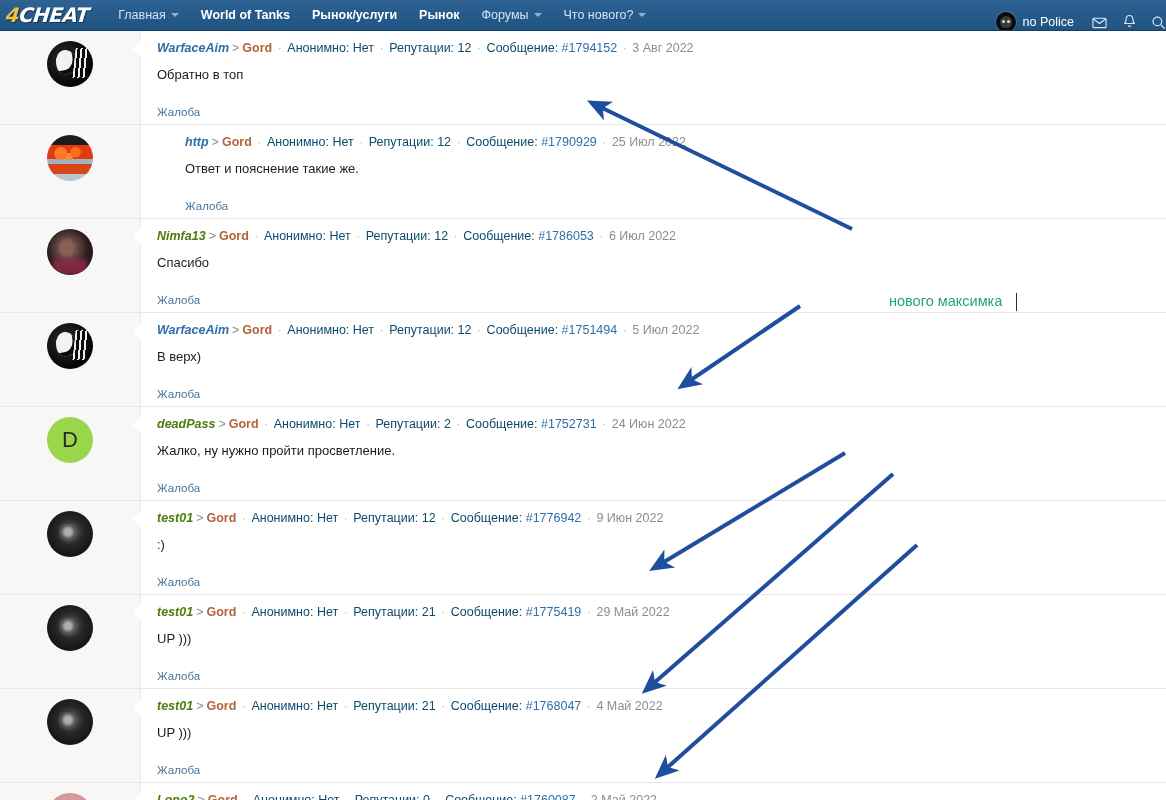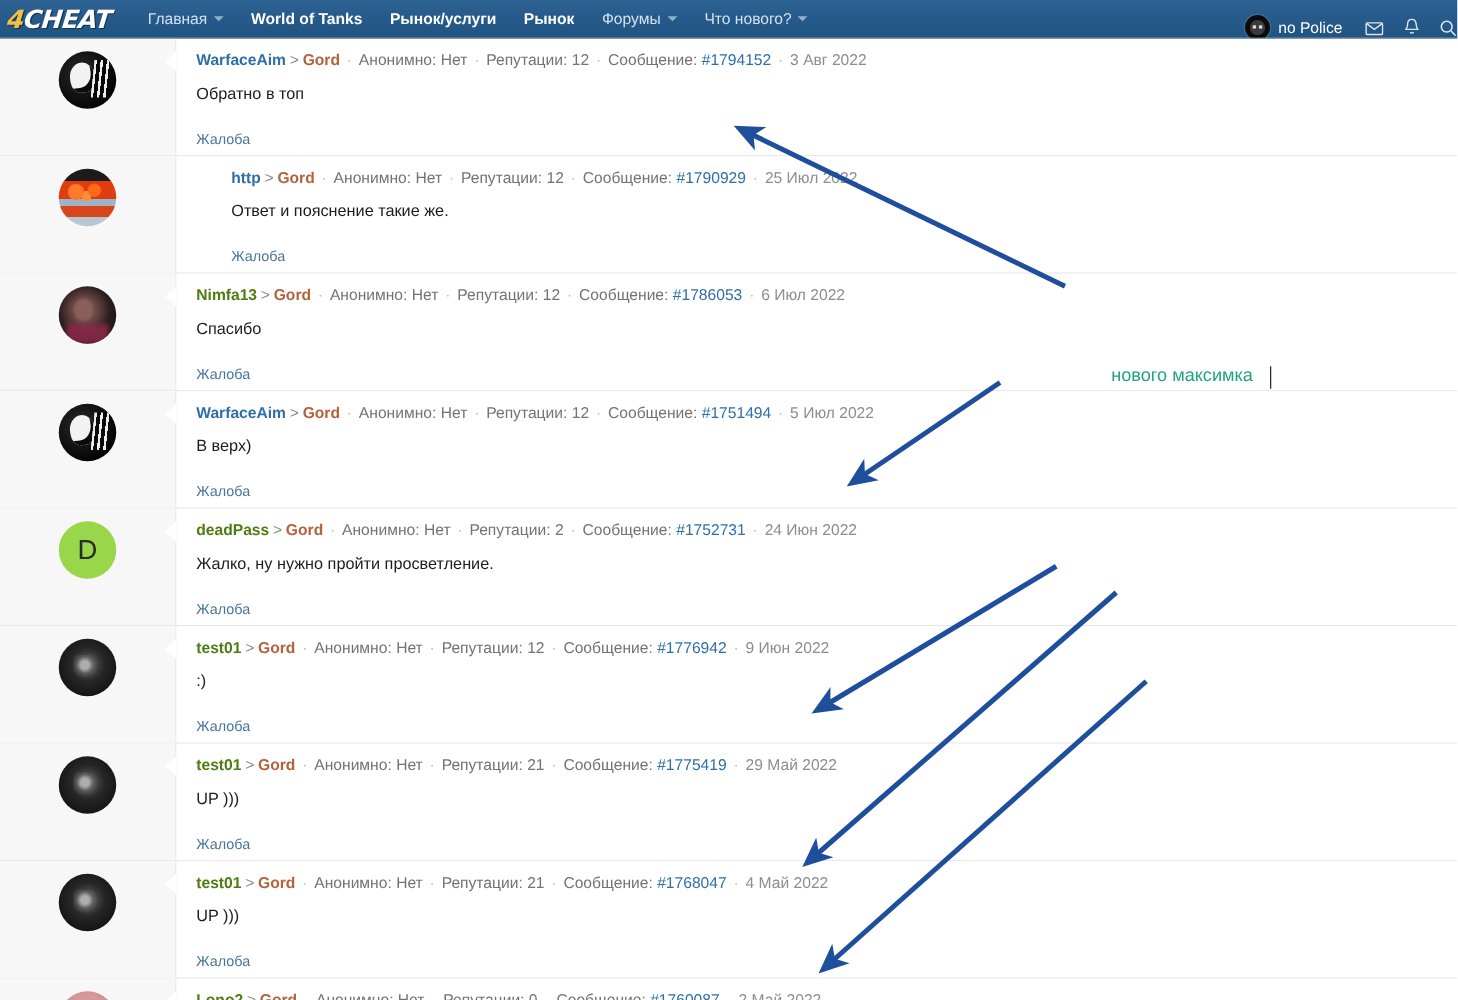--- a/index.html
+++ b/index.html
@@ -188,27 +188,27 @@
     border-bottom: 9px solid transparent;
     border-right: 10px solid #e4e4e4;
     z-index: -1;
   }
   .post-head {
     font-size: 12.5px;
     color: #9a9a9a;
     line-height: 16px;
     white-space: nowrap;
   }
-  .post-head .author { font-weight: bold; font-size: 12.5px; }
+  .post-head .author { font-weight: bold; font-size: 12.5px; font-style: italic; }
   .post-head .author.blue { color: #2f6fa8; }
   .post-head .author.dark { color: #4d7c0f; }
   .post-head .gt { color: #8a8a8a; padding: 0 3px; font-weight: normal; }
   .post-head .target { font-weight: bold; color: #b4623a; }
   .post-head .sep { color: #b9b9b9; padding: 0 2px; }
-  .post-head .meta { color: #737373; }
+  .post-head .meta { color: #0c4a6e; }
   .post-head .msgid { color: #2f6fa8; }
   .post-head .date { color: #8d8d8d; }
   .post-body {
     margin-top: 10px;
     font-size: 13px;
     color: #1c1c1c;
     line-height: 18px;
   }
   .post-actions { margin-top: 18px; }
   .post-action {

